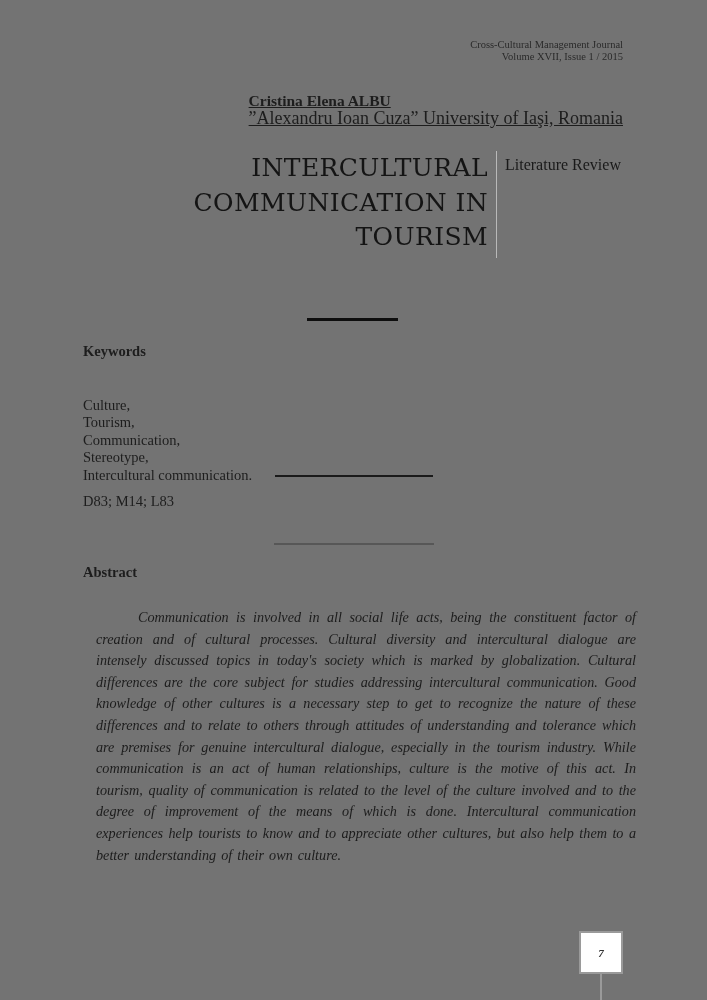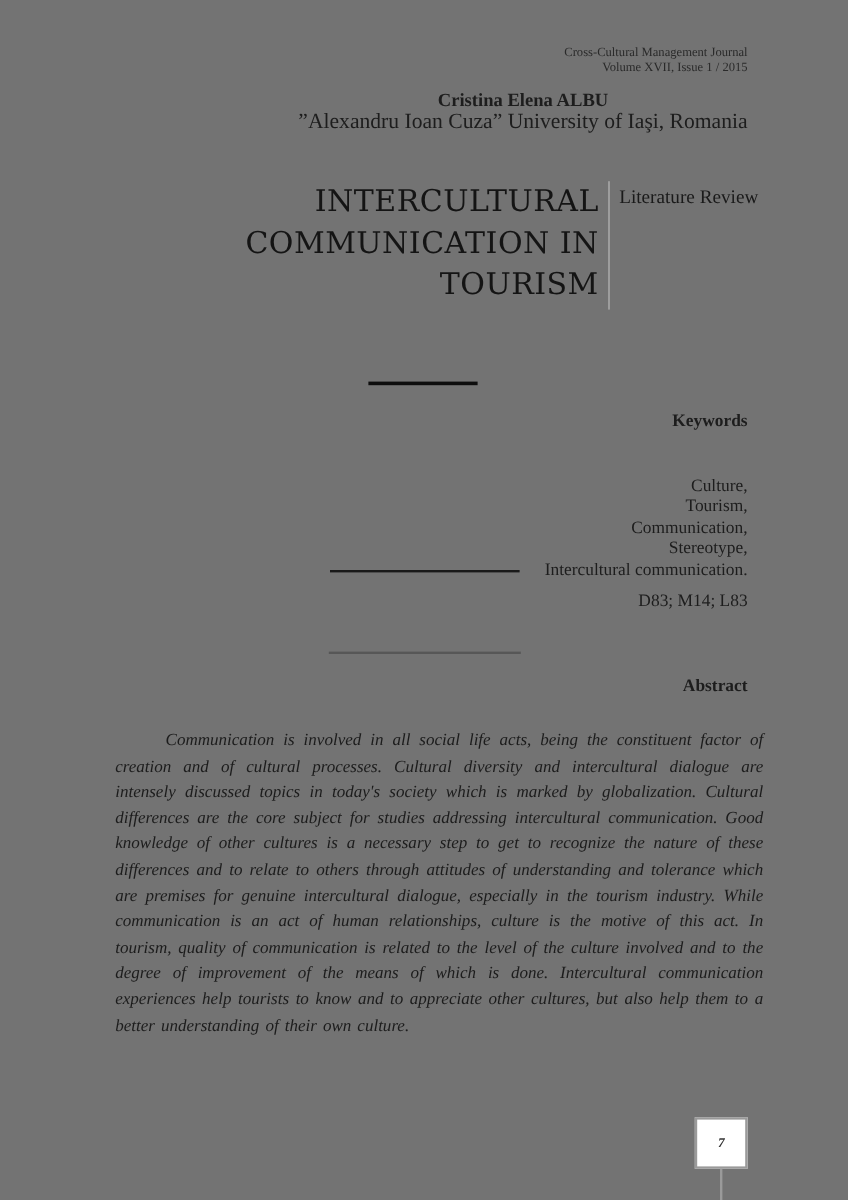--- a/index.html
+++ b/index.html
@@ -20,40 +20,41 @@
     right: 84px;
     text-align: right;
     font-size: 10.5px;
     line-height: 12px;
     color: #2a2a2a;
   }
 
   
   .author-block {
     position: absolute;
-    top: 74px;
+    top: 91px;
     right: 84px;
-    text-align: center;
+    text-align: left;
+    text-decoration: underline;
   }
   .author-name {
     font-size: 15.5px;
     font-weight: bold;
     line-height: 19px;
   }
   .author-affiliation {
     font-size: 18px;
     line-height: 17px;
   }
 
   
   .title-row {
     position: absolute;
     top: 151px;
     left: 83px;
-    right: 73px;
+    right: 84px;
     display: flex;
     align-items: stretch;
   }
   .article-title {
     flex: 1;
     text-align: right;
     font-family: "DejaVu Serif", serif;
     font-size: 25px;
     line-height: 34.5px;
     letter-spacing: 0.4px;
@@ -78,21 +79,21 @@
   .rule { position: absolute; }
   .rule-thick  { top: 318px; left: 307px; width: 91px;  height: 3px; background: #0e0e0e; }
   .rule-kw     { top: 475px; left: 275px; width: 158px; height: 2px; background: #1a1a1a; }
   .rule-jel    { top: 543px; left: 274px; width: 160px; height: 2px; background: #575757; }
 
   
   .center-block {
     position: absolute;
     left: 83px;
     width: 540px;
-    text-align: right;
+    text-align: left;
   }
   .keywords-block { top: 342px; }
   .block-heading {
     font-weight: bold;
     font-size: 14.5px;
     line-height: 18px;
   }
   .keyword-list { font-size: 14.5px; line-height: 17.4px; margin-top: 37px; }
   .keyword-list div { white-space: nowrap; }
 

